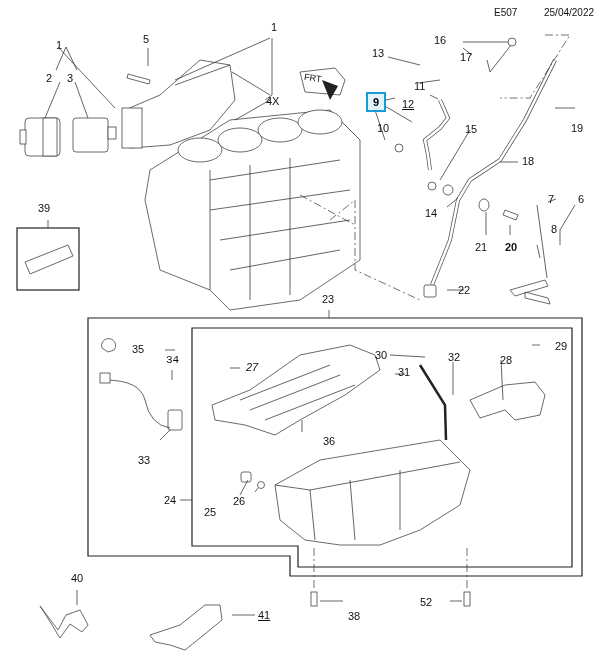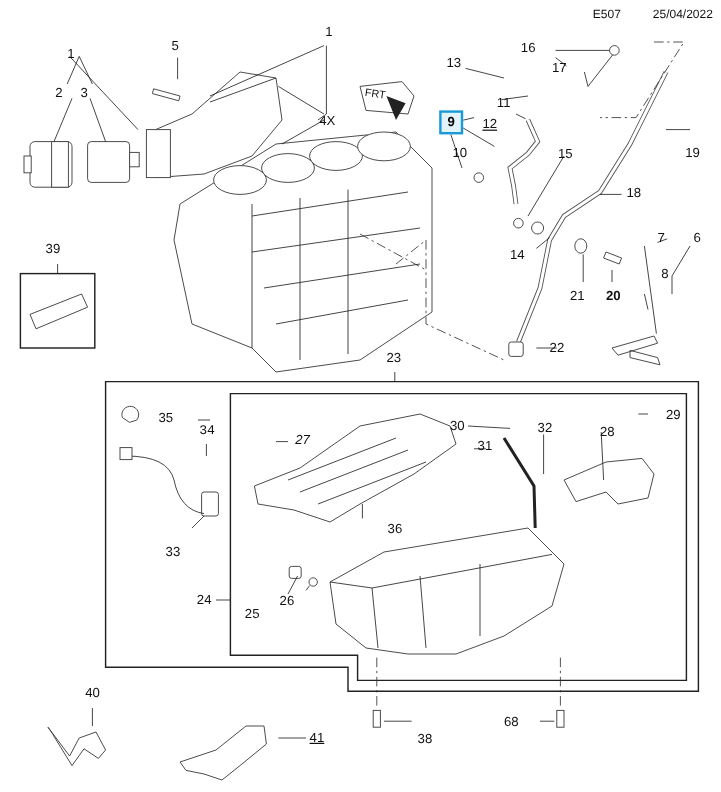--- a/index.html
+++ b/index.html
@@ -164,18 +164,18 @@
   <span class="lbl" style="left:246px;top:362px;font-style:italic;">27</span>
   <span class="lbl" style="left:500px;top:355px;">28</span>
   <span class="lbl" style="left:555px;top:341px;">29</span>
   <span class="lbl" style="left:375px;top:350px;">30</span>
   <span class="lbl" style="left:398px;top:367px;">31</span>
   <span class="lbl" style="left:448px;top:352px;">32</span>
   <span class="lbl" style="left:138px;top:455px;">33</span>
   <span class="lbl" style="left:166px;top:355px;font-family:Liberation Mono, monospace;">34</span>
   <span class="lbl" style="left:132px;top:344px;">35</span>
   <span class="lbl" style="left:323px;top:436px;">36</span>
-  <span class="lbl" style="left:420px;top:597px;">68</span>
+  <span class="lbl" style="left:420px;top:597px;">52</span>
   <span class="lbl" style="left:348px;top:597px;margin-top:14px;">38</span>
   <span class="lbl" style="left:38px;top:203px;">39</span>
   <span class="lbl" style="left:71px;top:573px;">40</span>
   <span class="lbl" style="left:258px;top:610px;text-decoration:underline;">41</span>
 </div>
 
 </body></html>

